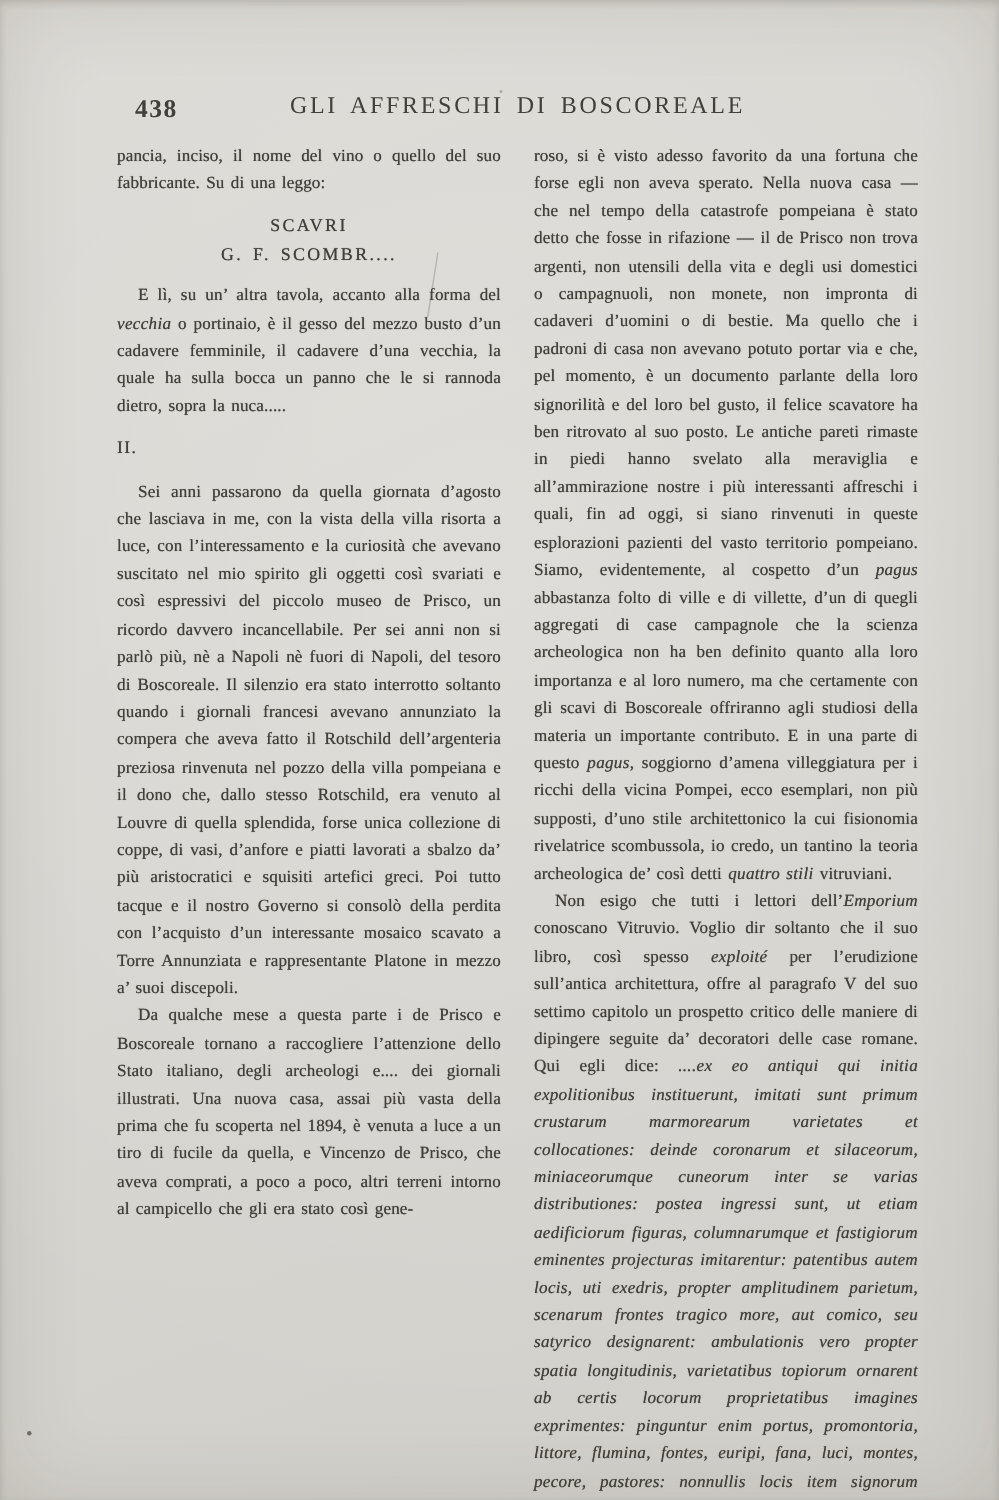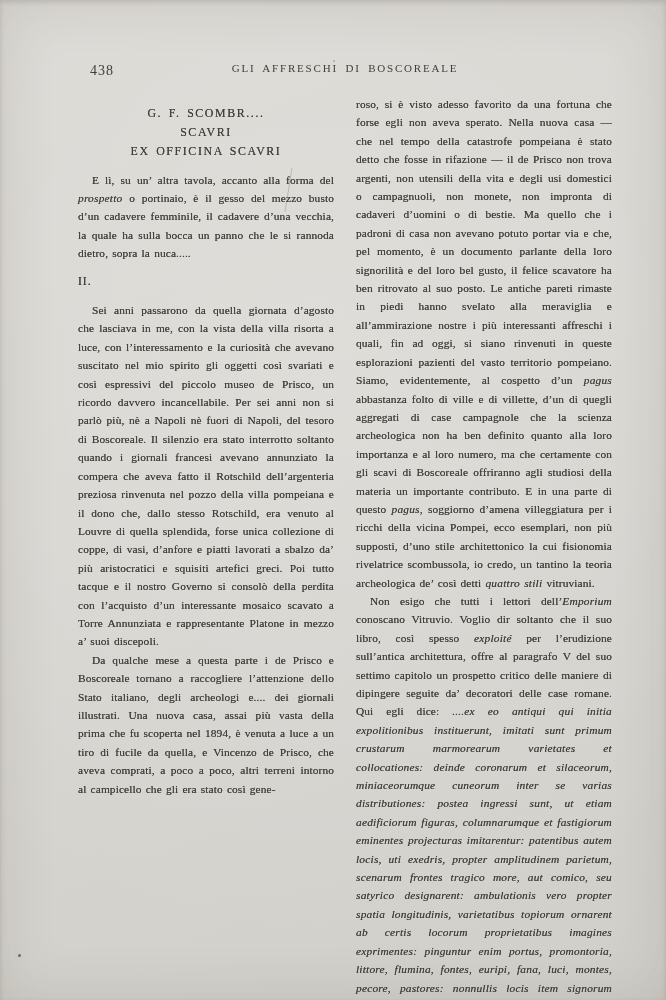--- a/index.html
+++ b/index.html
@@ -12,25 +12,25 @@
     position: relative; width: 666px; height: 1000px; overflow: hidden;
     background:
       radial-gradient(ellipse 130% 90% at 48% 38%, rgba(255,255,255,0.16), rgba(0,0,0,0) 65%),
       linear-gradient(158deg, #dcdad5 0%, #d8d6d1 45%, #d1cfca 100%);
     box-shadow: inset 0 0 55px rgba(70,62,50,.14), inset 0 2px 5px rgba(50,45,38,.16);
     color: #43403a;
   }
   .header { position: absolute; top: 62px; left: 78px; width: 534px; height: 20px; }
   .pagenum {
     position: absolute; left: 12px; top: 1px;
-    font-size: 14px; letter-spacing: 1px;
+    font-size: 17px; letter-spacing: 1px; font-weight: bold;
   }
   .title {
     position: absolute; left: 0; right: 0; top: 0; text-align: center;
-    font-size: 11px; letter-spacing: 1.8px; word-spacing: 3px; white-space: nowrap;
+    font-size: 16px; letter-spacing: 1.8px; word-spacing: 3px; white-space: nowrap;
   }
   .columns {
     position: absolute; top: 95px; left: 78px; width: 534px;
     display: flex; gap: 22px;
   }
   .col {
     width: 256px; font-size: 11.4px; line-height: 18.4px;
     text-align: justify; letter-spacing: .1px; word-spacing: 1.2px;
     text-shadow: 0 0 .5px rgba(67,64,58,.85);
   }
@@ -55,26 +55,26 @@
 <div class="scan">
 
   <div class="header">
     <span class="pagenum">438</span>
     <span class="title">GLI AFFRESCHI DI BOSCOREALE</span>
   </div>
 
   <div class="columns">
 
     <div class="col">
+      <p class="para">pancia, inciso, il nome del vino o quello del suo fabbricante. Su di una leggo:</p>
       <div class="inscription">
+        <div class="insc-line">SCAVRI</div>
         <div class="insc-line">G. F. SCOMBR....</div>
-        <div class="insc-line">SCAVRI</div>
-        <div class="insc-line">EX OFFICINA SCAVRI</div>
       </div>
-      <p class="para indent">E lì, su un’ altra tavola, accanto alla forma del <em>prospetto</em> o portinaio, è il gesso del mezzo busto d’un cadavere femminile, il cadavere d’una vecchia, la quale ha sulla bocca un panno che le si rannoda dietro, sopra la nuca.....</p>
+      <p class="para indent">E lì, su un’ altra tavola, accanto alla forma del <em>vecchia</em> o portinaio, è il gesso del mezzo busto d’un cadavere femminile, il cadavere d’una vecchia, la quale ha sulla bocca un panno che le si rannoda dietro, sopra la nuca.....</p>
       <div class="section-number">II.</div>
       <p class="para indent">Sei anni passarono da quella giornata d’agosto che lasciava in me, con la vista della villa risorta a luce, con l’interessamento e la curiosità che avevano suscitato nel mio spirito gli oggetti così svariati e così espressivi del piccolo museo de Prisco, un ricordo davvero incancellabile. Per sei anni non si parlò più, nè a Napoli nè fuori di Napoli, del tesoro di Boscoreale. Il silenzio era stato interrotto soltanto quando i giornali francesi avevano annunziato la compera che aveva fatto il Rotschild dell’argenteria preziosa rinvenuta nel pozzo della villa pompeiana e il dono che, dallo stesso Rotschild, era venuto al Louvre di quella splendida, forse unica collezione di coppe, di vasi, d’anfore e piatti lavorati a sbalzo da’ più aristocratici e squisiti artefici greci. Poi tutto tacque e il nostro Governo si consolò della perdita con l’acquisto d’un interessante mosaico scavato a Torre Annunziata e rappresentante Platone in mezzo a’ suoi discepoli.</p>
       <p class="para indent">Da qualche mese a questa parte i de Prisco e Boscoreale tornano a raccogliere l’attenzione dello Stato italiano, degli archeologi e.... dei giornali illustrati. Una nuova casa, assai più vasta della prima che fu scoperta nel 1894, è venuta a luce a un tiro di fucile da quella, e Vincenzo de Prisco, che aveva comprati, a poco a poco, altri terreni intorno al campicello che gli era stato così gene-</p>
     </div>
 
     <div class="col">
       <p class="para">roso, si è visto adesso favorito da una fortuna che forse egli non aveva sperato. Nella nuova casa — che nel tempo della catastrofe pompeiana è stato detto che fosse in rifazione — il de Prisco non trova argenti, non utensili della vita e degli usi domestici o campagnuoli, non monete, non impronta di cadaveri d’uomini o di bestie. Ma quello che i padroni di casa non avevano potuto portar via e che, pel momento, è un documento parlante della loro signorilità e del loro bel gusto, il felice scavatore ha ben ritrovato al suo posto. Le antiche pareti rimaste in piedi hanno svelato alla meraviglia e all’ammirazione nostre i più interessanti affreschi i quali, fin ad oggi, si siano rinvenuti in queste esplorazioni pazienti del vasto territorio pompeiano. Siamo, evidentemente, al cospetto d’un <em>pagus</em> abbastanza folto di ville e di villette, d’un di quegli aggregati di case campagnole che la scienza archeologica non ha ben definito quanto alla loro importanza e al loro numero, ma che certamente con gli scavi di Boscoreale offriranno agli studiosi della materia un importante contributo. E in una parte di questo <em>pagus</em>, soggiorno d’amena villeggiatura per i ricchi della vicina Pompei, ecco esemplari, non più supposti, d’uno stile architettonico la cui fisionomia rivelatrice scombussola, io credo, un tantino la teoria archeologica de’ così detti <em>quattro stili</em> vitruviani.</p>
       <p class="para indent">Non esigo che tutti i lettori dell’<em>Emporium</em> conoscano Vitruvio. Voglio dir soltanto che il suo libro, così spesso <em>exploité</em> per l’erudizione sull’antica architettura, offre al paragrafo V del suo settimo capitolo un prospetto critico delle maniere di dipingere seguite da’ decoratori delle case romane. Qui egli dice: <em>....ex eo antiqui qui initia expolitionibus instituerunt, imitati sunt primum crustarum marmorearum varietates et collocationes: deinde coronarum et silaceorum, miniaceorumque cuneorum inter se varias distributiones: postea ingressi sunt, ut etiam aedificiorum figuras, columnarumque et fastigiorum eminentes projecturas imitarentur: patentibus autem locis, uti exedris, propter amplitudinem parietum, scenarum frontes tragico more, aut comico, seu satyrico designarent: ambulationis vero propter spatia longitudinis, varietatibus topiorum ornarent ab certis locorum proprietatibus imagines exprimentes: pinguntur enim portus, promontoria, littore, flumina, fontes, euripi, fana, luci, montes, pecore, pastores: nonnullis locis item signorum megalographiam, habentem Deorum simulacra, seu fabu-</em></p>
     </div>
 

